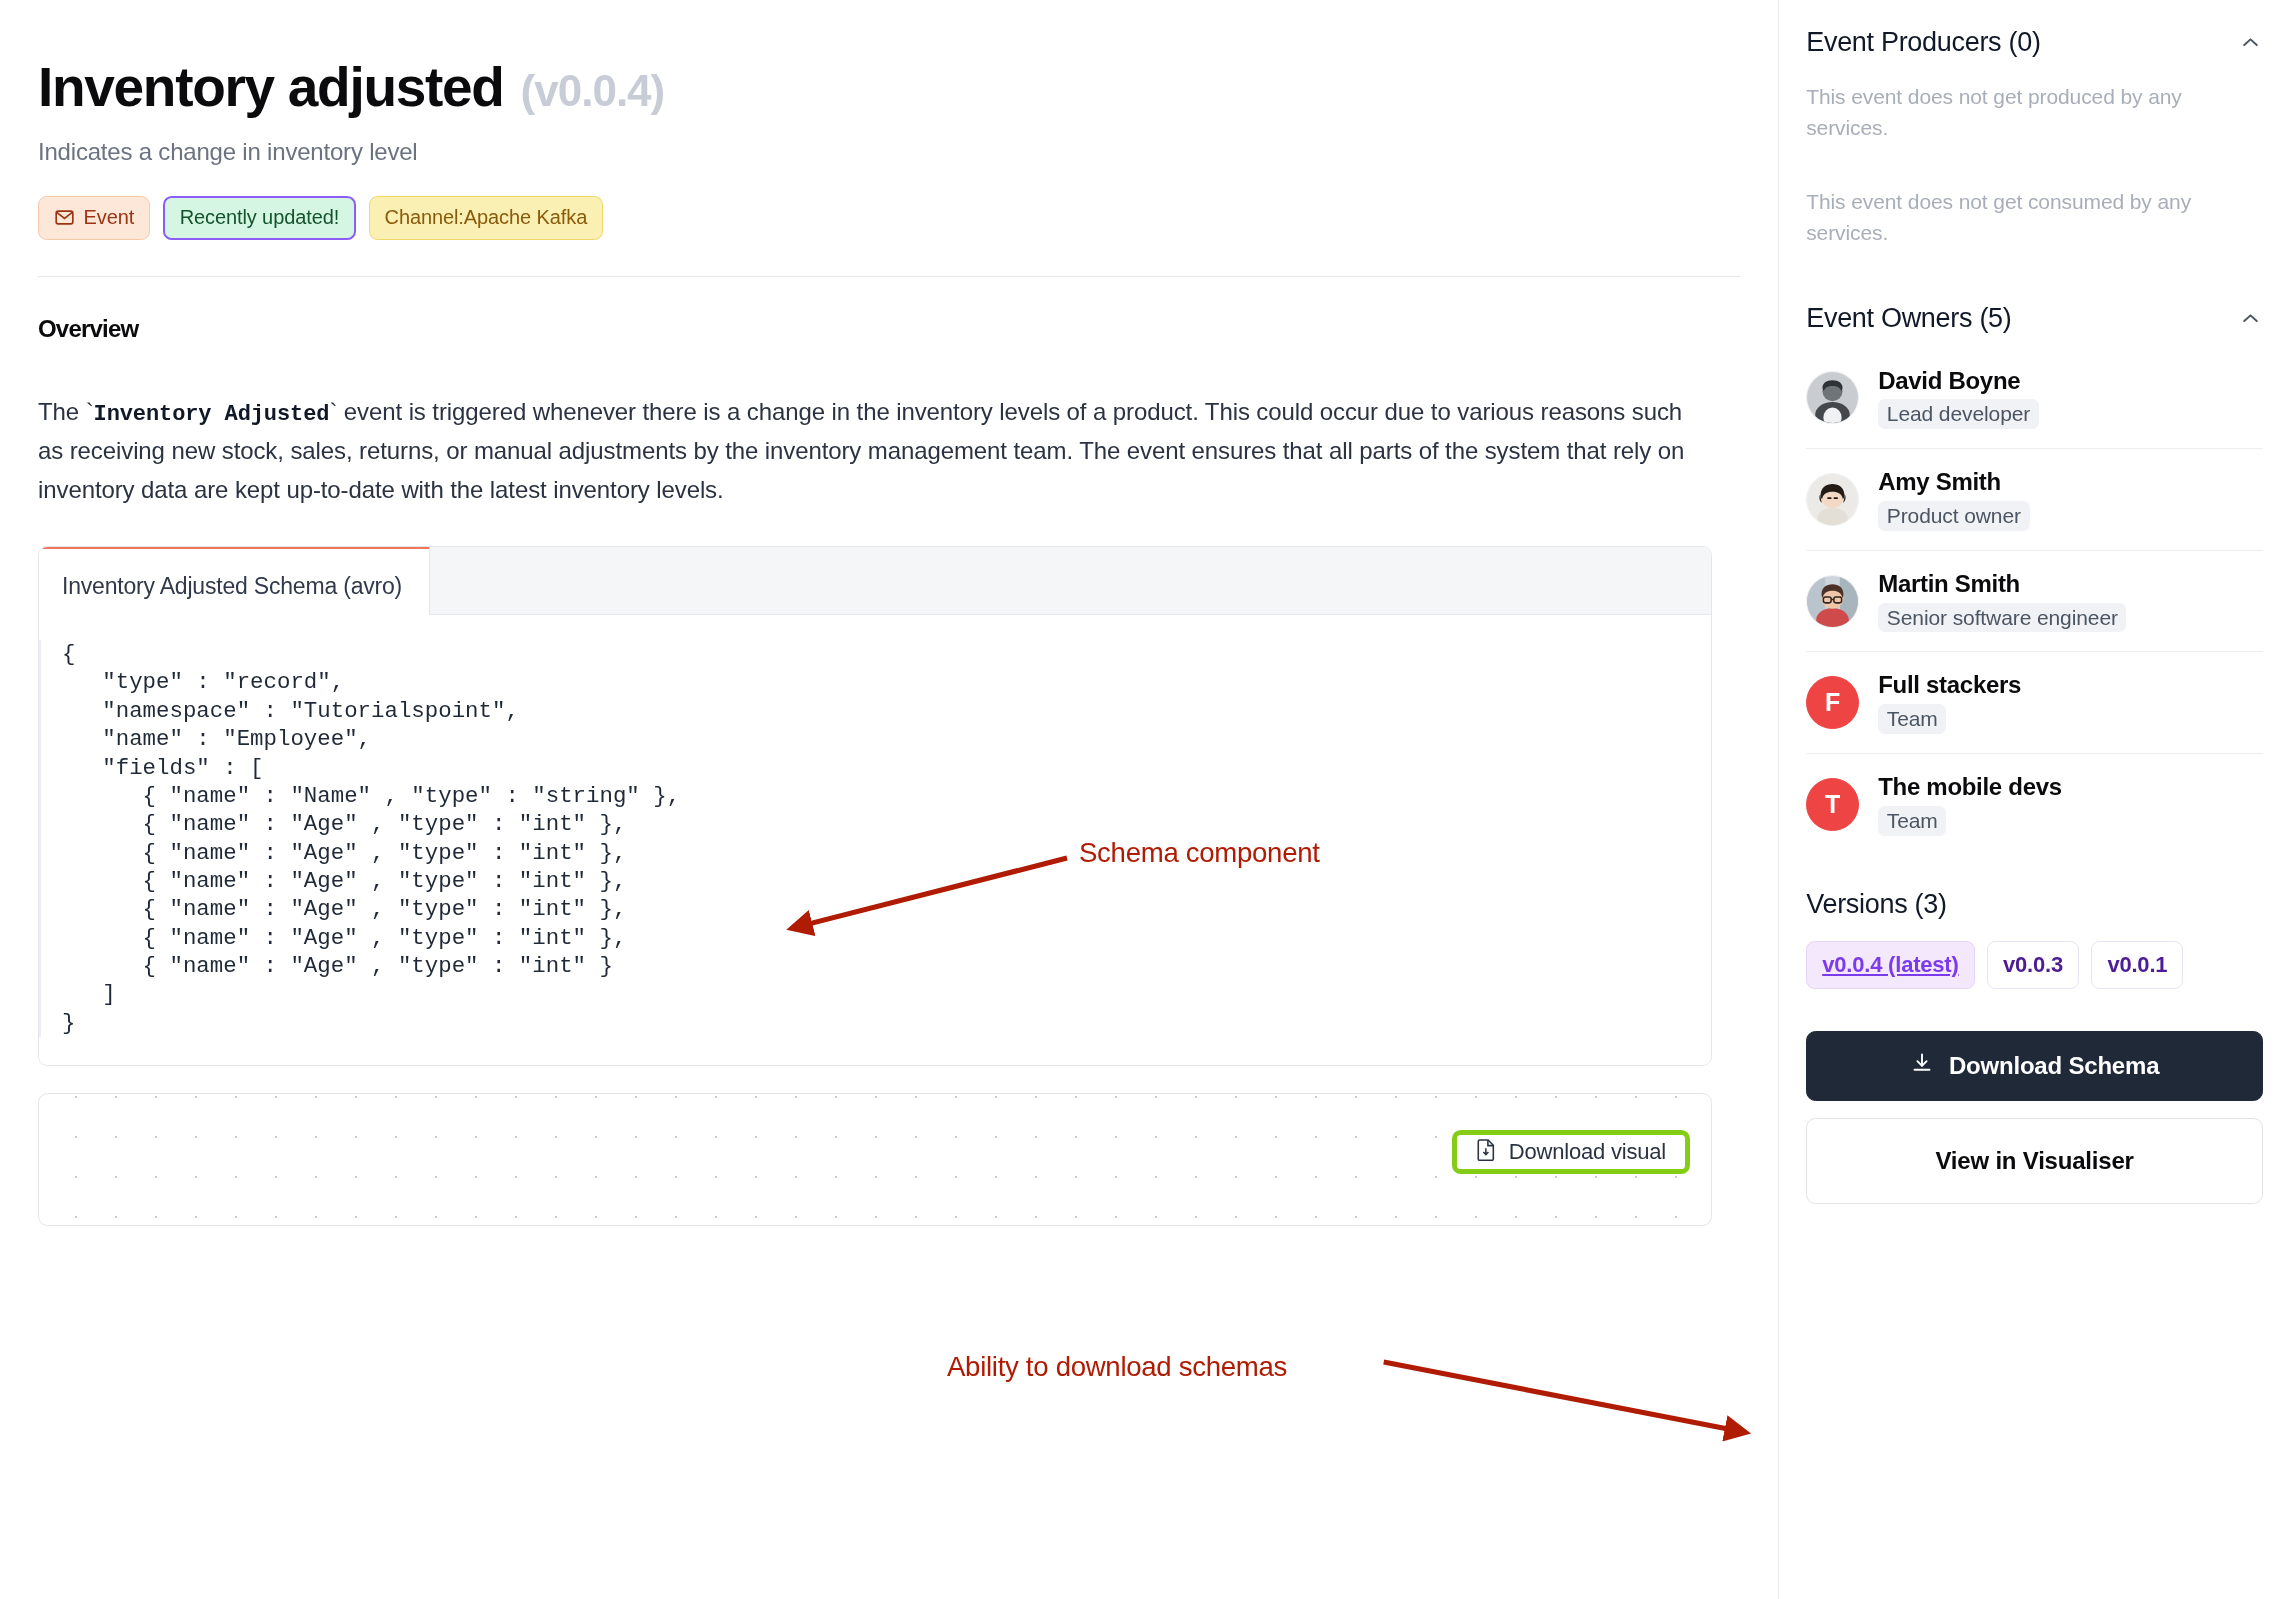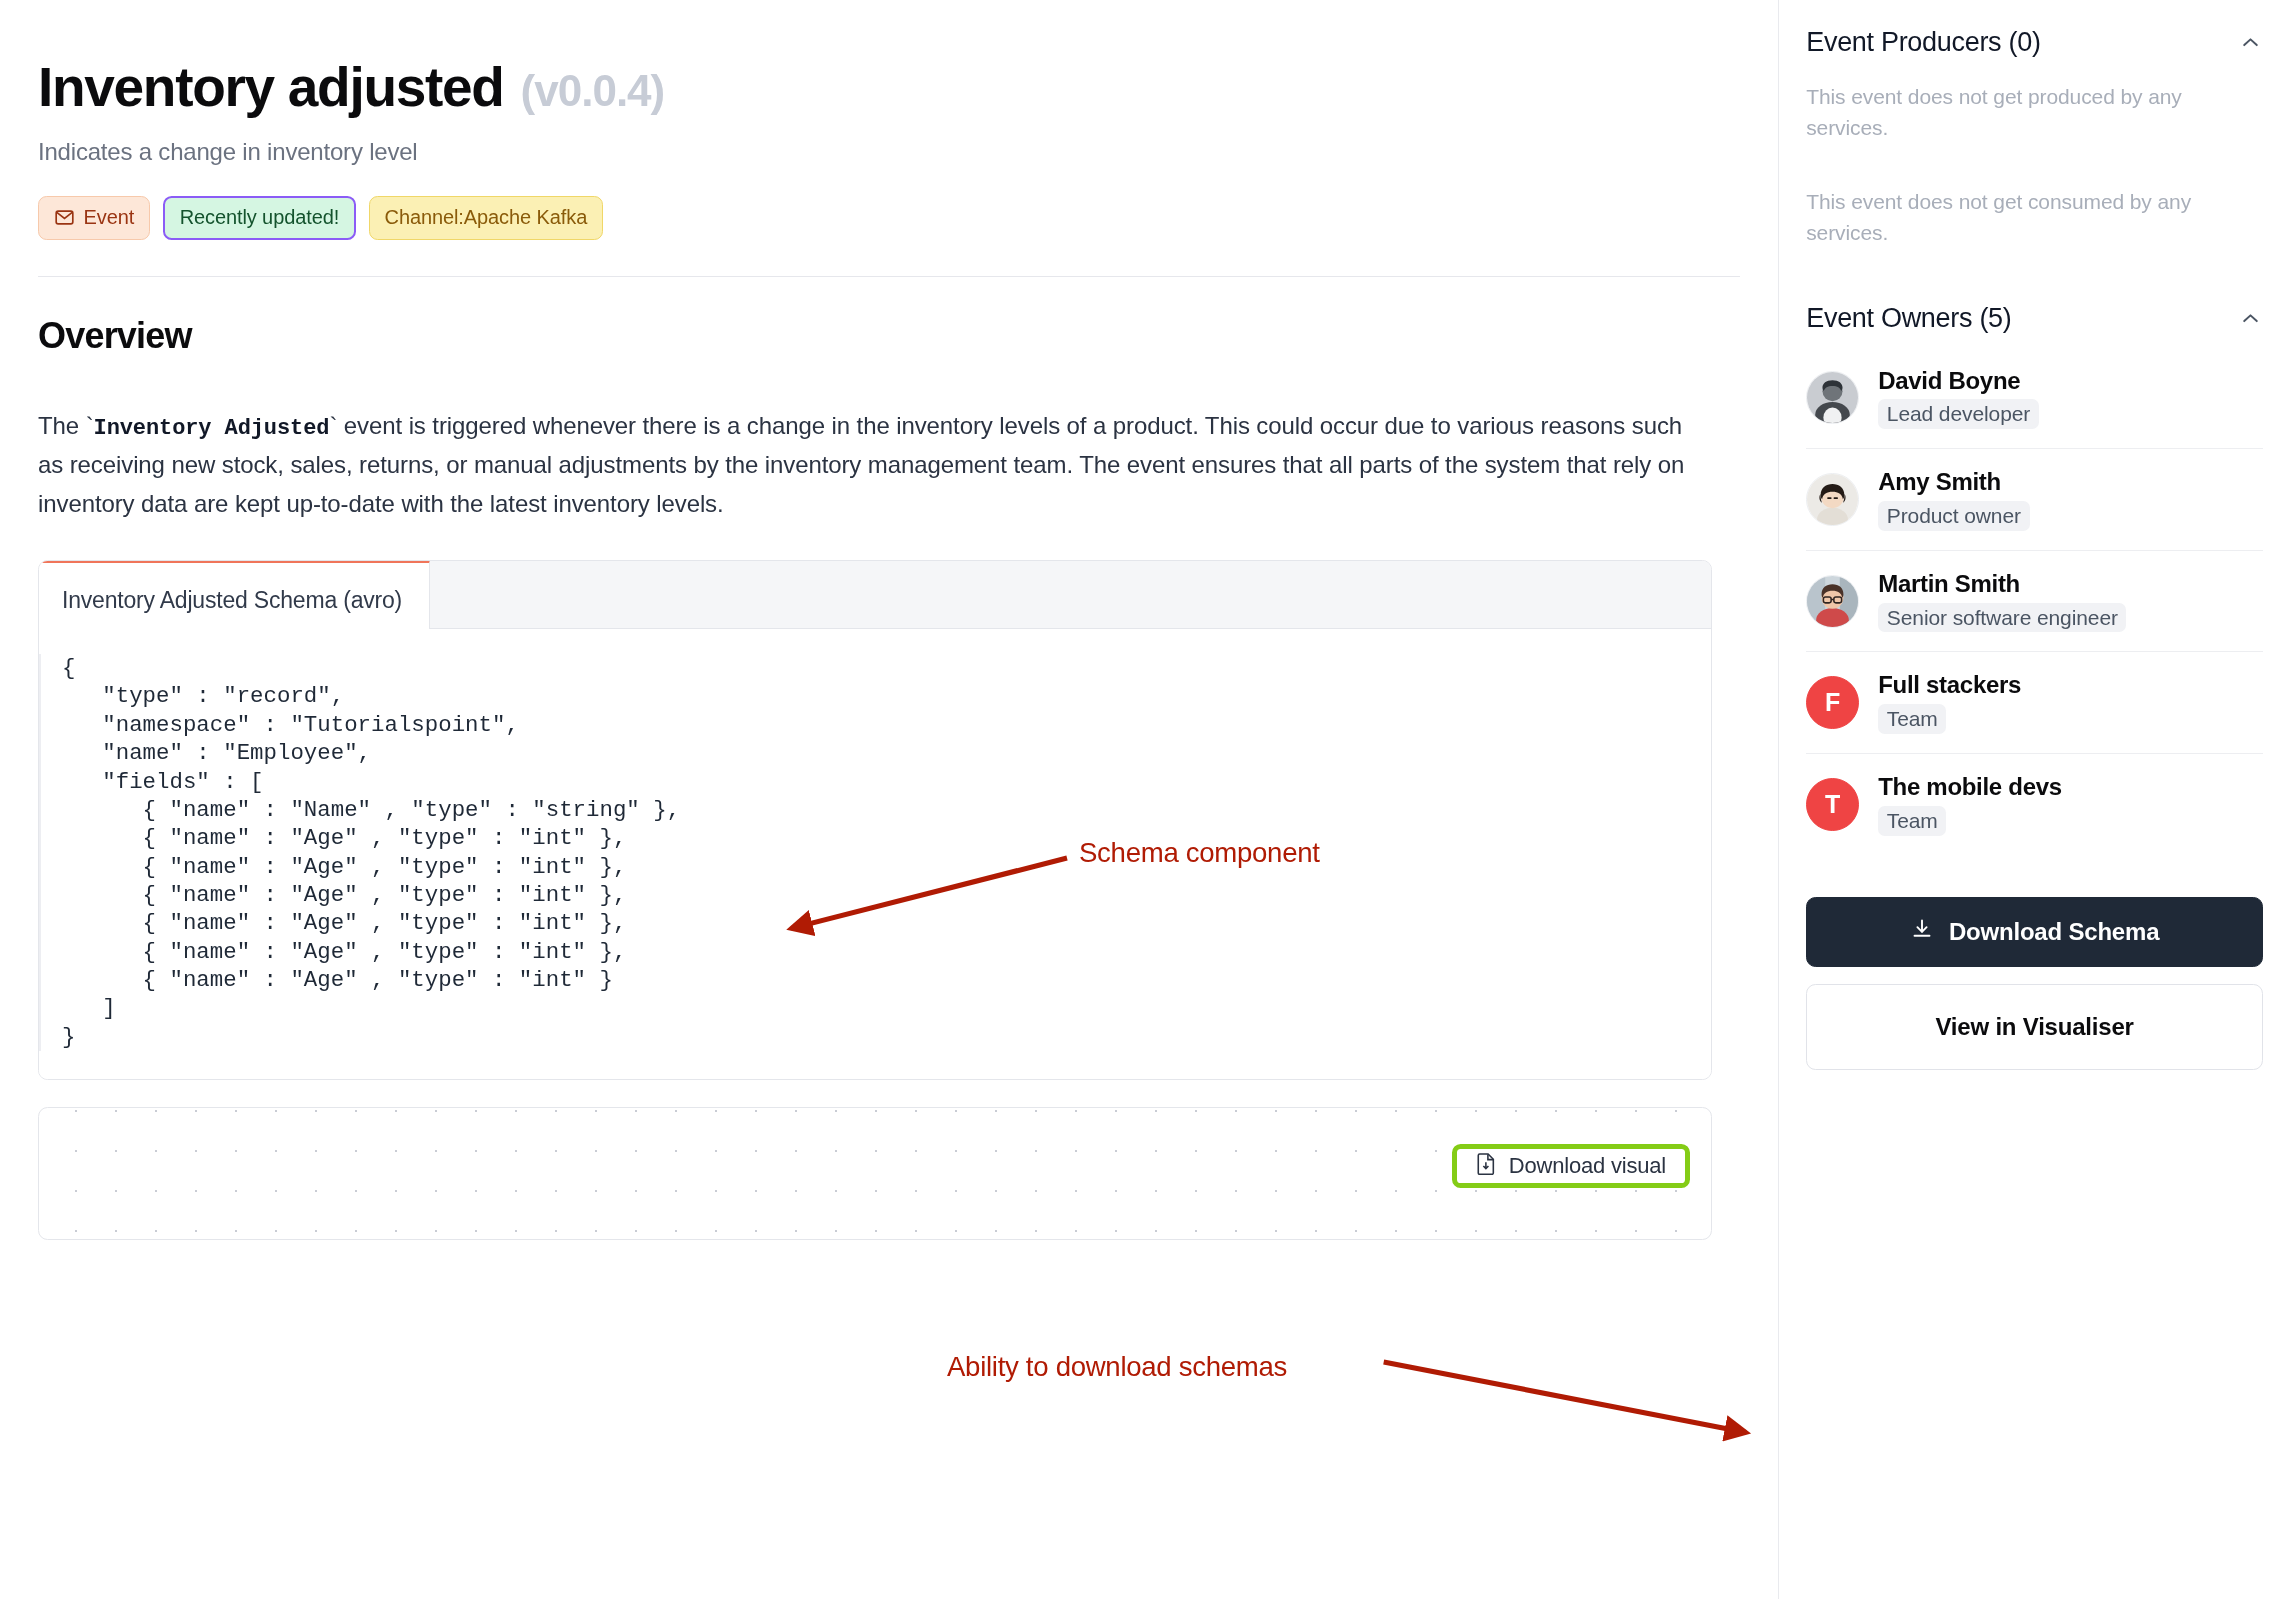--- a/index.html
+++ b/index.html
@@ -78,21 +78,21 @@
 
   .divider {
     margin-top: 36px;
     height: 1px;
     background: #e6e7ec;
     width: 1702px;
   }
 
   
   .section-heading {
-    font-size: 36px;
+    font-size: 24px;
     font-weight: 700;
     letter-spacing: -0.8px;
     color: #0b0b0d;
     margin-top: 38px;
   }
   .body-text {
     margin-top: 50px;
     font-size: 24px;
     line-height: 1.62;
     color: #2b3342;
@@ -476,20 +476,28 @@
           </div>
           <div class="owner-meta">
             <span class="owner-name">The mobile devs</span>
             <span class="owner-role">Team</span>
           </div>
         </div>
 
       </div>
     </div>
 
+    <div class="side-section">
+      <div class="versions-title">Versions (3)</div>
+      <div class="version-pills">
+        <span class="vpill latest">v0.0.4 (latest)</span>
+        <span class="vpill">v0.0.3</span>
+        <span class="vpill">v0.0.1</span>
+      </div>
+    </div>
 
     <div class="side-buttons">
       <div class="btn-primary">
         <span>
           <svg width="24" height="24" viewBox="0 0 24 24" fill="none" stroke="#ffffff" stroke-width="1.9" stroke-linecap="round" stroke-linejoin="round">
             <path d="M12 3.5v11"></path>
               <path d="M7.4 10.2 12 14.8l4.6-4.6"></path>
               <path d="M4.5 18.8h15"></path>
           </svg>
         </span>

